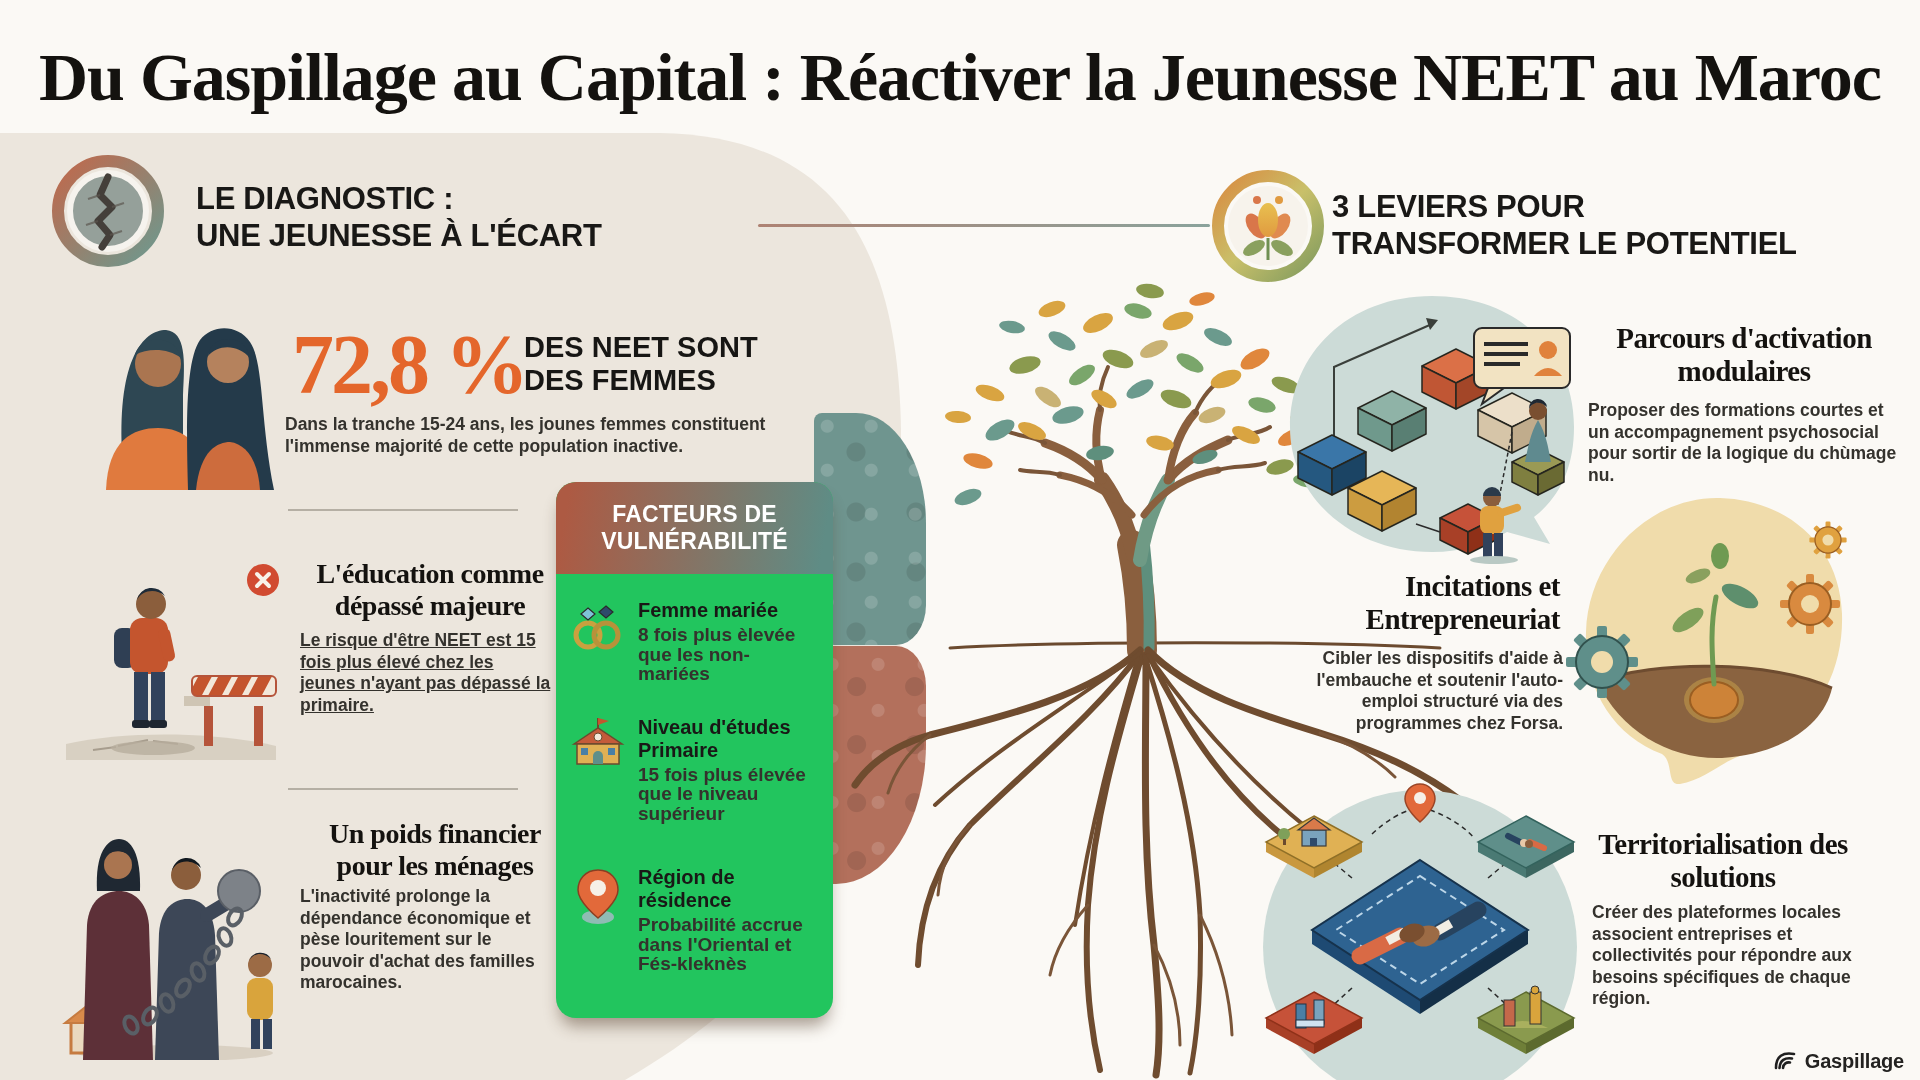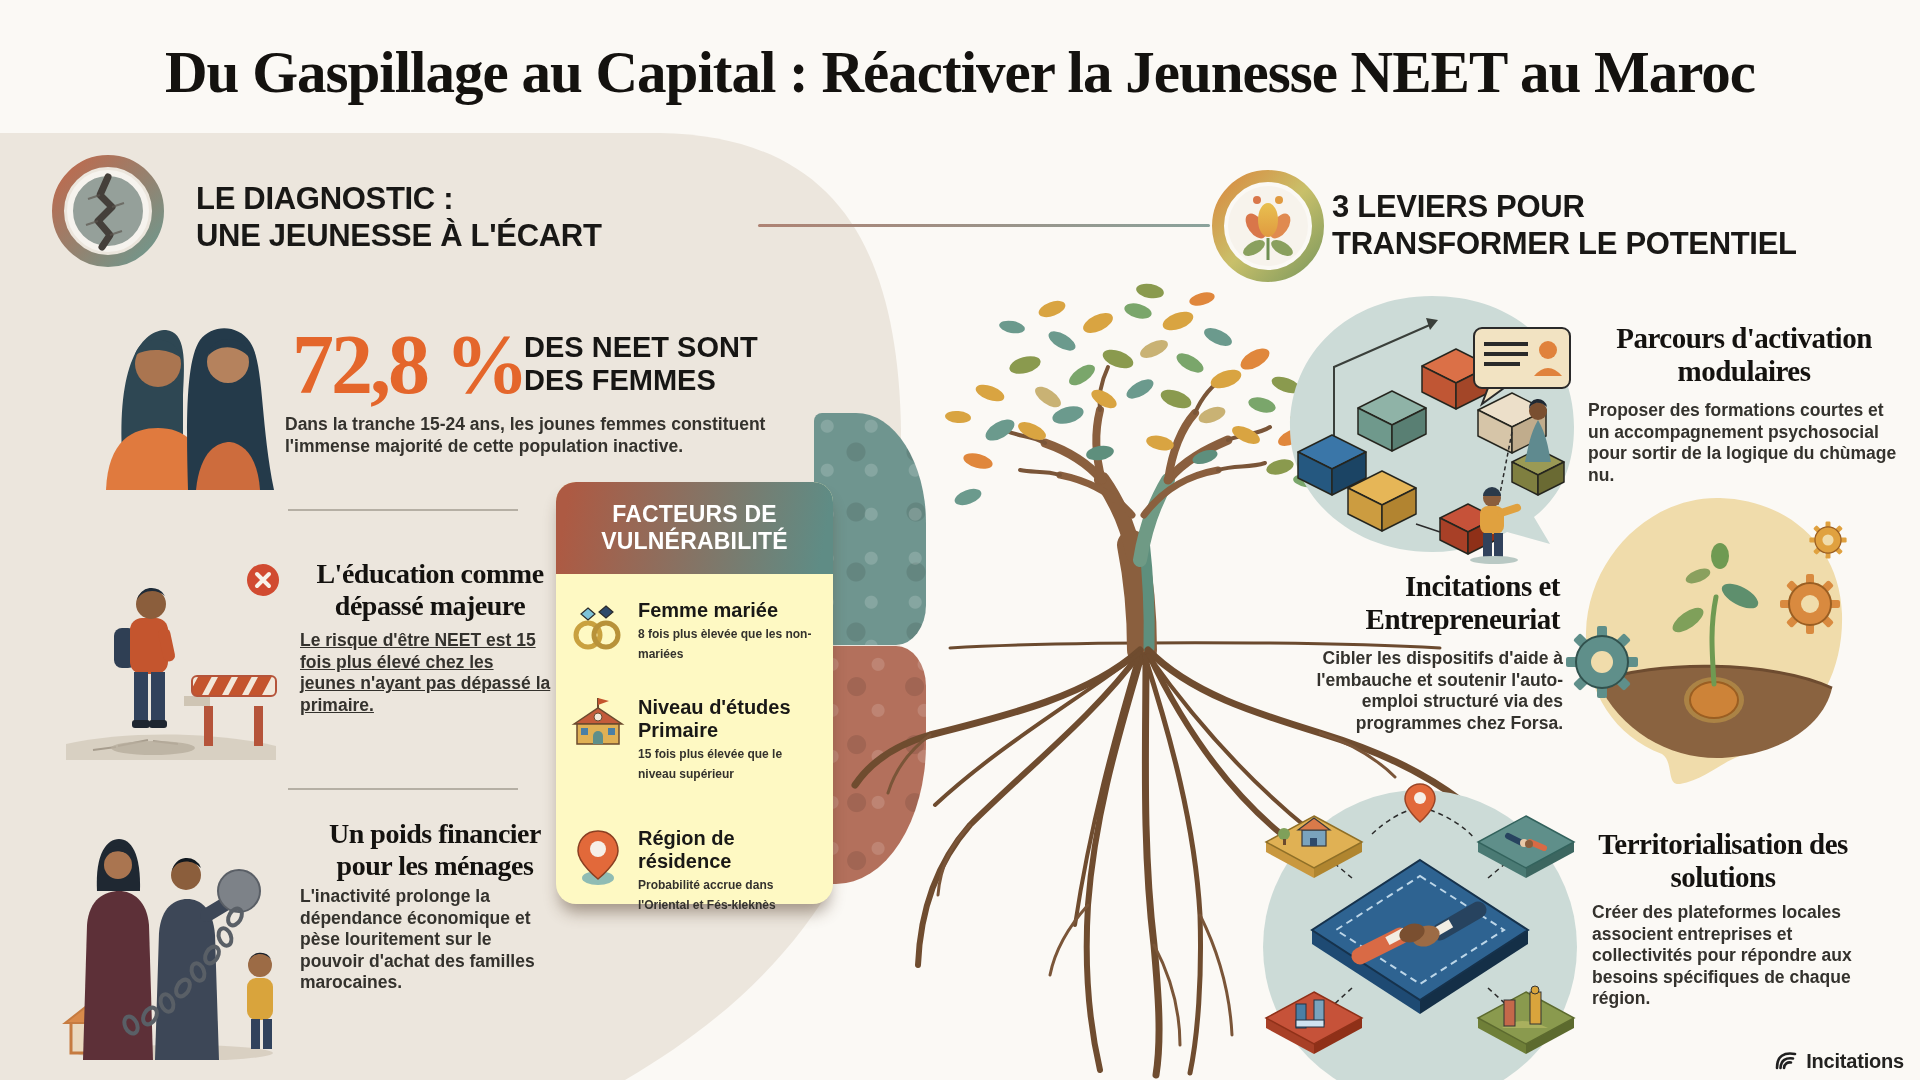--- a/index.html
+++ b/index.html
@@ -15,45 +15,45 @@
     background-image:radial-gradient(circle at 30% 30%,rgba(255,255,255,.16) 0 6px,transparent 7px),
                      radial-gradient(circle at 70% 65%,rgba(0,0,0,.10) 0 9px,transparent 10px);
     background-size:44px 44px,60px 60px;border-radius:8px 70px 30px 8px / 8px 110px 40px 8px;}
   .patch.terra{left:816px;top:646px;width:110px;height:238px;background-color:#b3705c;
     background-image:radial-gradient(circle at 35% 40%,rgba(255,255,255,.14) 0 6px,transparent 7px),
                      radial-gradient(circle at 70% 70%,rgba(0,0,0,.10) 0 9px,transparent 10px);
     background-size:46px 46px,58px 58px;border-radius:8px 30px 90px 8px / 8px 40px 140px 8px;}
 
   
   .title{left:0;top:38px;width:100%;text-align:center;z-index:6;
-    font-family:"Liberation Serif","DejaVu Serif",serif;font-weight:700;font-size:59px;
+    font-family:"Liberation Serif","DejaVu Serif",serif;font-weight:700;font-size:68px;
     letter-spacing:-1px;color:#14120f;}
   .sec-h{z-index:6;font-weight:700;font-size:31px;line-height:37px;letter-spacing:-0.3px;color:#191816;}
   .serif-ti{z-index:6;font-family:"Liberation Serif","DejaVu Serif",serif;font-weight:700;
     font-size:28px;line-height:32px;letter-spacing:-0.5px;color:#14120f;text-align:center;}
   .body-tx{z-index:6;font-size:17.5px;font-weight:700;line-height:21.5px;color:#34322d;}
   .divider{position:absolute;height:2px;background:#b5afa4;z-index:5;}
   .div-top{left:758px;top:224px;width:452px;height:3px;z-index:5;border-radius:2px;
     background:linear-gradient(90deg,#ae8273,#8aa39c);}
 
   
   .stat-val{left:292px;top:316px;z-index:6;font-family:"Liberation Serif","DejaVu Serif",serif;
     font-weight:700;font-size:84px;letter-spacing:-3px;color:#e4662b;}
   .stat-lab{left:524px;top:331px;z-index:6;font-weight:700;font-size:29px;line-height:33px;color:#171614;}
 
   
-  .panel{left:556px;top:482px;width:277px;height:422px;z-index:5;border-radius:20px;
-    background:#fef9c3;box-shadow:0 12px 16px -4px rgba(70,48,28,.45);}
+  .panel{left:556px;top:482px;width:277px;height:536px;z-index:5;border-radius:20px;
+    background:#22c55e;box-shadow:0 12px 16px -4px rgba(70,48,28,.45);}
   .panel-h{height:92px;border-radius:20px 20px 0 0;display:flex;flex-direction:column;
     align-items:center;justify-content:center;background:linear-gradient(100deg,#ad5a43 5%,#5f8c85 95%);
     color:#fff;font-weight:700;font-size:23px;line-height:27px;text-align:center;letter-spacing:.2px;}
   .p-row{display:flex;gap:13px;padding:0 13px 0 15px;margin-top:25px;align-items:flex-start;}
   .p-ic{flex:0 0 54px;}
   .p-ti{font-weight:700;font-size:20px;line-height:23px;color:#191816;}
-  .p-bd{font-weight:700;font-size:12px;line-height:19.5px;color:#34322d;margin-top:3px;}
+  .p-bd{font-weight:700;font-size:19px;line-height:19.5px;color:#34322d;margin-top:3px;}
 
   .align-r{text-align:right;}
   .brand{right:16px;bottom:6px;z-index:7;display:flex;align-items:center;gap:6px;
     font-size:20px;font-weight:600;color:#232220;letter-spacing:-.2px;}
   .z3{z-index:3;} .z4{z-index:4;} .z6{z-index:6;}
 </style>
 </head>
 <body>
 
 <div class="canvas">
@@ -519,16 +519,16 @@
   </svg>
   <div class="abs serif-ti" style="left:1592px;top:828px;width:262px;font-size:29px;line-height:33px;">Territorialisation des solutions</div>
   <div class="abs body-tx" style="left:1592px;top:902px;width:300px;">Créer des plateformes locales associent entreprises et collectivités pour répondre aux besoins spécifiques de chaque région.</div>
 
   <div class="abs brand">
     <svg width="26" height="26" viewBox="0 0 26 26">
       <path d="M3 20 C3 8 10 4 21 6" stroke="#1f1f1f" stroke-width="2.6" fill="none" stroke-linecap="round"></path>
       <path d="M6.5 20 C7 12 12 9.5 19 10.5" stroke="#1f1f1f" stroke-width="2.6" fill="none" stroke-linecap="round"></path>
       <path d="M10 20 C10.5 15.5 13.5 14 17 14.5" stroke="#1f1f1f" stroke-width="2.6" fill="none" stroke-linecap="round"></path>
     </svg>
-    <span>Incitations</span>
+    <span>Gaspillage</span>
   </div>
 
 </div>
 
 </body></html>

